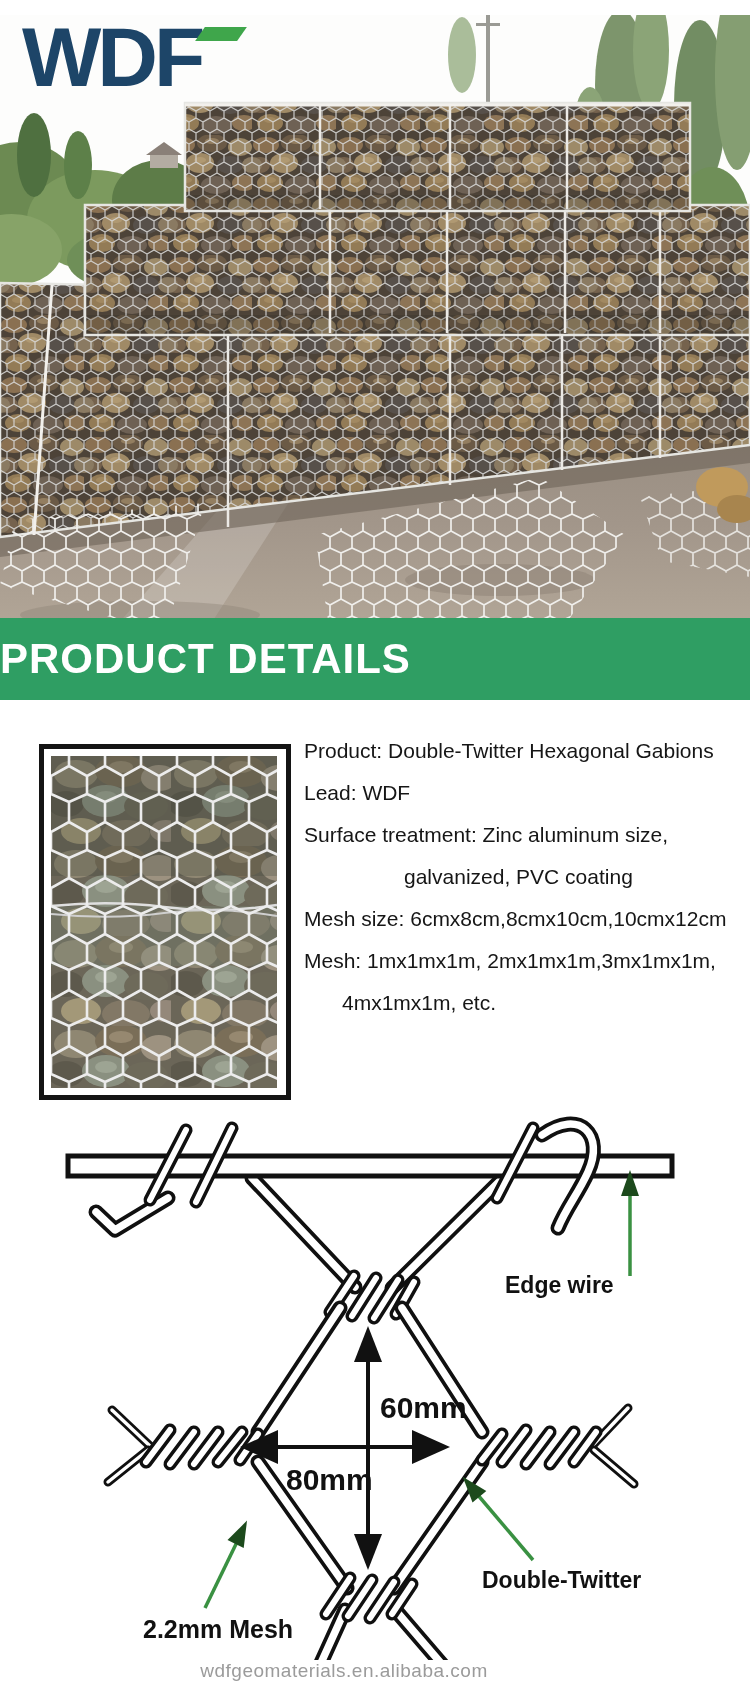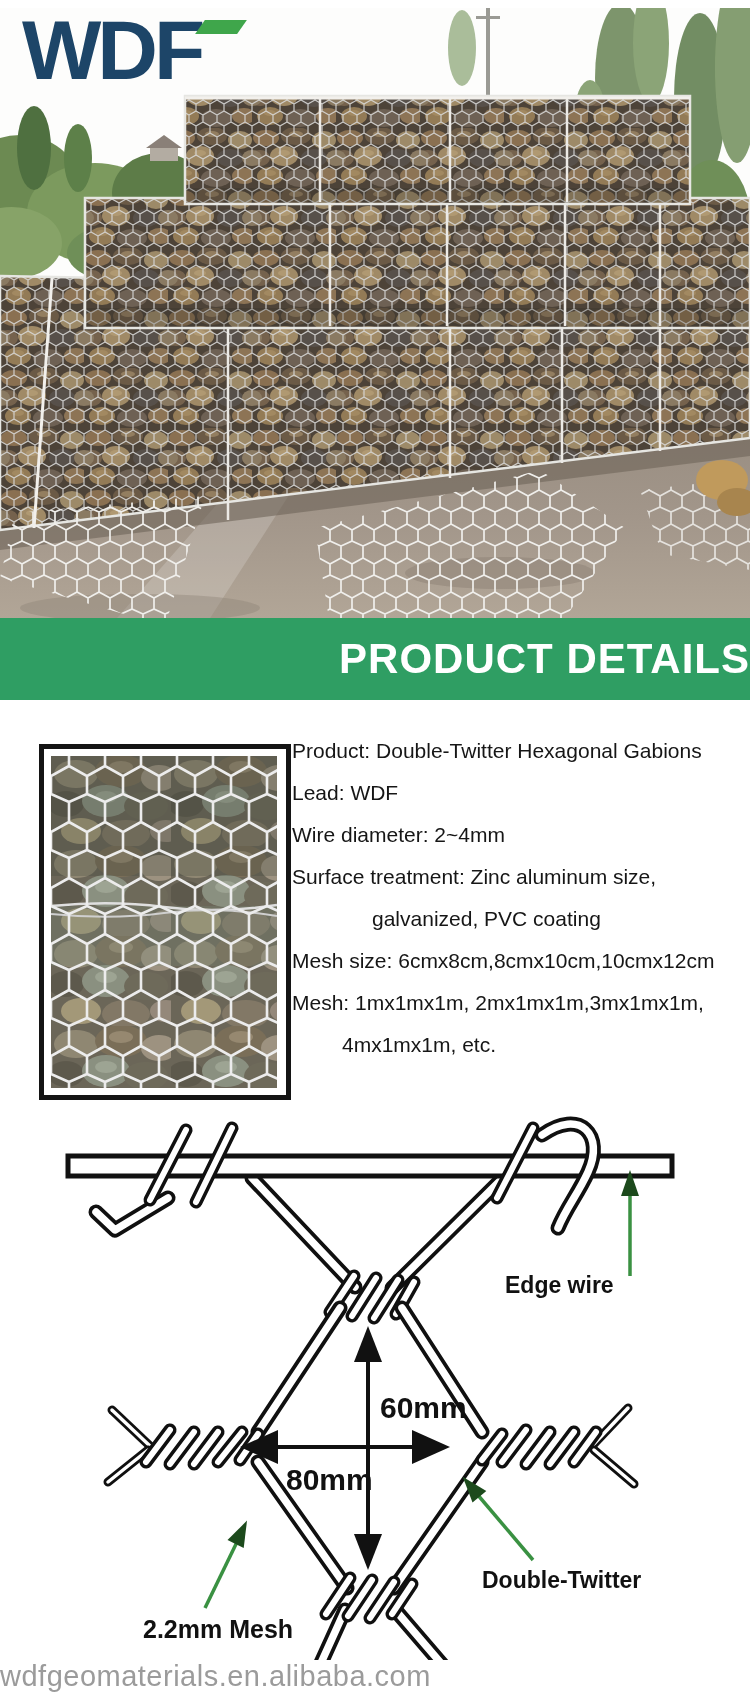--- a/index.html
+++ b/index.html
@@ -1,62 +1,62 @@
 <!DOCTYPE html>
 <html><head>
 <meta charset="utf-8">
 <style>
   html,body{margin:0;padding:0;background:#888;}
   #page{position:relative;width:750px;height:1700px;background:#ffffff;overflow:hidden;
         font-family:"Liberation Sans",sans-serif;}
 
   
-  .photo-wrap{position:absolute;left:0;top:8px;width:612px;height:618px;border-radius:19px;}
+  .photo-wrap{position:absolute;left:0;top:15px;width:612px;height:618px;border-radius:19px;}
   .photo-wrap svg{display:block;}
 
   
   .logo{position:absolute;left:22px;top:0px;width:260px;height:92px;}
   .logo-text{position:absolute;left:0;top:-6px;
              font-weight:800;font-size:84px;letter-spacing:-4px;color:#1d4568;
              font-family:"Liberation Sans",sans-serif;}
   .logo-accent{position:absolute;left:178px;top:12px;width:42px;height:14px;
                background:#3fa64b;transform:skewX(-35deg);}
 
   
   .banner{position:absolute;left:0;top:618px;width:750px;height:82px;
-          display:flex;align-items:center;justify-content:flex-end;}
+          display:flex;align-items:center;justify-content:flex-start;}
   .banner h2{margin:0;color:#ffffff;font-size:42px;font-weight:800;letter-spacing:1px;}
 
   
   .inset{position:absolute;left:39px;top:744px;width:252px;height:356px;
          border:5px solid #141414;background:#fff;box-sizing:border-box;
          padding:7px;}
   .inset svg{display:block;}
 
   .details{position:absolute;left:292px;top:730px;width:450px;}
   .detail-line{height:42px;display:flex;align-items:center;
-               font-size:21px;color:#161616;white-space:nowrap;}
-  .ind-1{padding-left:80px;}
+               font-size:21px;color:#161616;white-space:nowrap;padding-left:12px;}
+  .ind-1{padding-left:112px;}
   .ind-2{padding-left:50px;}
 
   
   .diagram{position:absolute;left:0;top:1080px;width:750px;height:580px;}
   .tb{stroke:#101010;stroke-width:15;fill:none;stroke-linecap:round;stroke-linejoin:round;}
   .tw{stroke:#ffffff;stroke-width:7.5;fill:none;stroke-linecap:round;stroke-linejoin:round;}
   .lb{stroke:#101010;stroke-width:13;fill:none;stroke-linecap:round;}
   .lw{stroke:#ffffff;stroke-width:6;fill:none;stroke-linecap:round;}
   .sb{stroke:#101010;stroke-width:9;fill:none;stroke-linecap:round;}
   .sw{stroke:#ffffff;stroke-width:3.5;fill:none;stroke-linecap:round;}
   .dim{stroke:#111;stroke-width:4;}
   .dimhead{fill:#111;}
   .glabel{fill:#111;font-weight:700;font-family:"Liberation Sans",sans-serif;}
 
   
-  .watermark{position:absolute;left:0;top:1660px;width:688px;text-align:left;
-             font-size:29px;color:#9b9b9b;letter-spacing:0.5px;}
+  .watermark{position:absolute;left:0;top:1660px;width:688px;text-align:center;
+             font-size:19px;color:#9b9b9b;letter-spacing:0.5px;}
 </style>
 </head>
 <body>
 
 <div id="page">
 
   <div class="photo-wrap">
     <svg width="750" height="618" viewBox="0 0 750 618">
       <defs>
         <pattern id="stonesS" width="84" height="60" patternUnits="userSpaceOnUse">
@@ -208,21 +208,20 @@
       <rect x="0" y="150" width="226" height="60" fill="#7a8878" opacity="0.3"></rect>
       <path d="M0 150 Q 60 144 113 151 T 226 149" stroke="#dfdfdf" stroke-width="2.5" fill="none"></path>
       <path d="M0 158 Q 60 164 113 157 T 226 160" stroke="#cfcfcf" stroke-width="2" fill="none"></path>
       <rect width="226" height="332" fill="url(#meshI)"></rect>
     </svg>
   </div>
 
   <div class="details">
     <div class="detail-line">Product: Double-Twitter Hexagonal Gabions</div>
     <div class="detail-line">Lead: WDF</div>
-    <div class="detail-line">Wire diameter: 2~4mm</div>
     <div class="detail-line">Surface treatment: Zinc aluminum size,</div>
     <div class="detail-line ind-1">galvanized, PVC coating</div>
     <div class="detail-line">Mesh size: 6cmx8cm,8cmx10cm,10cmx12cm</div>
     <div class="detail-line">Mesh: 1mx1mx1m, 2mx1mx1m,3mx1mx1m,</div>
     <div class="detail-line ind-2">4mx1mx1m, etc.</div>
   </div>
 
   <svg class="diagram" viewBox="0 0 750 580">
 
     <path class="tb" d="M252 98 L355 207"></path>

